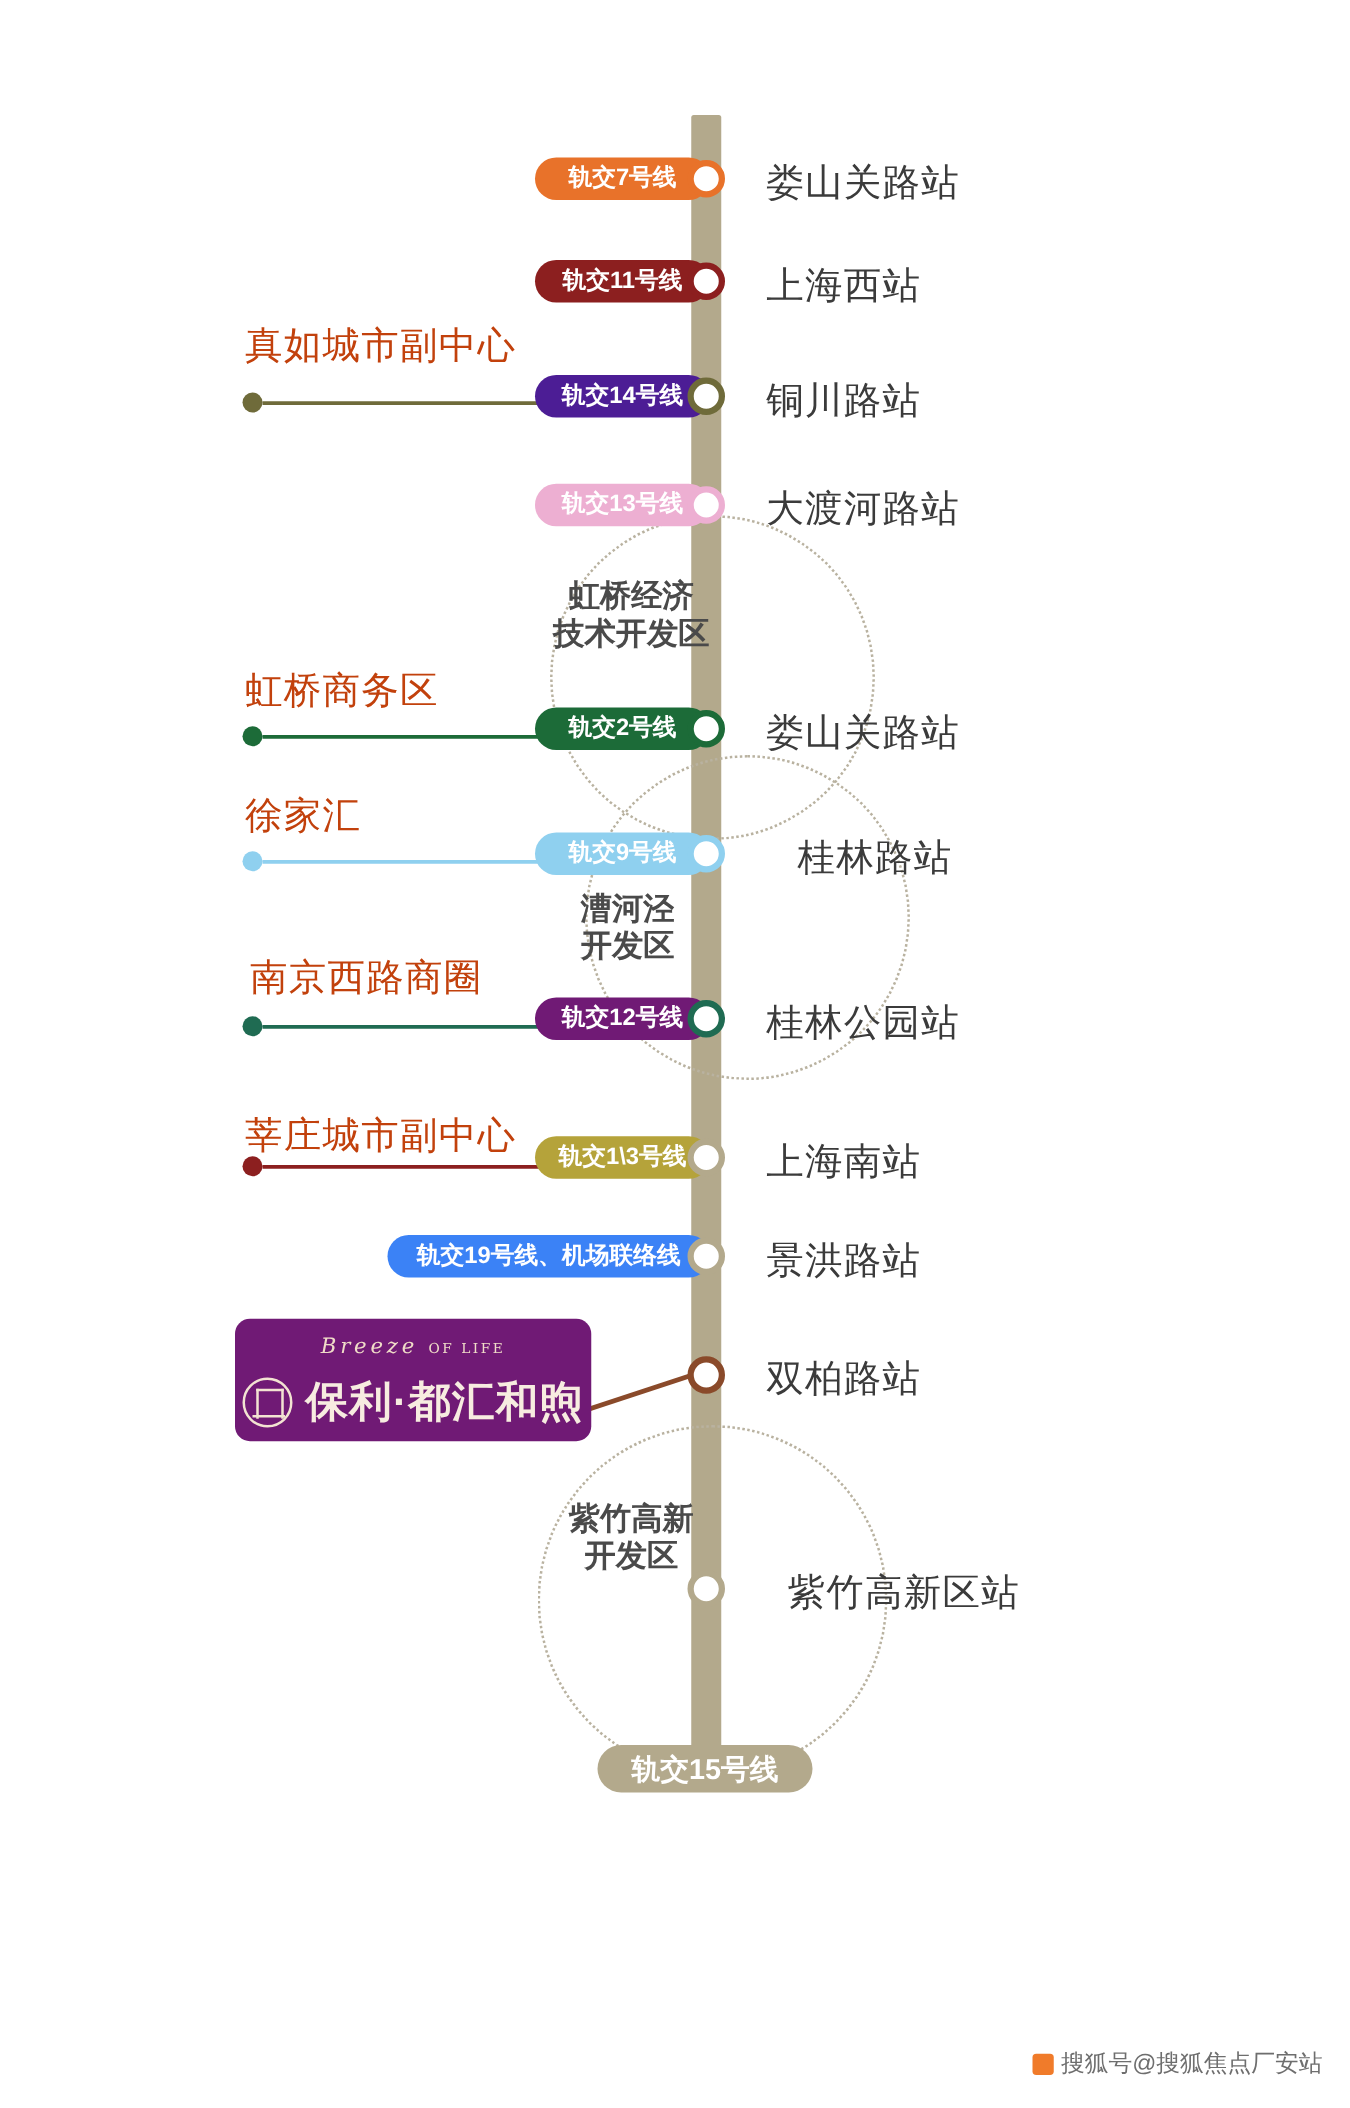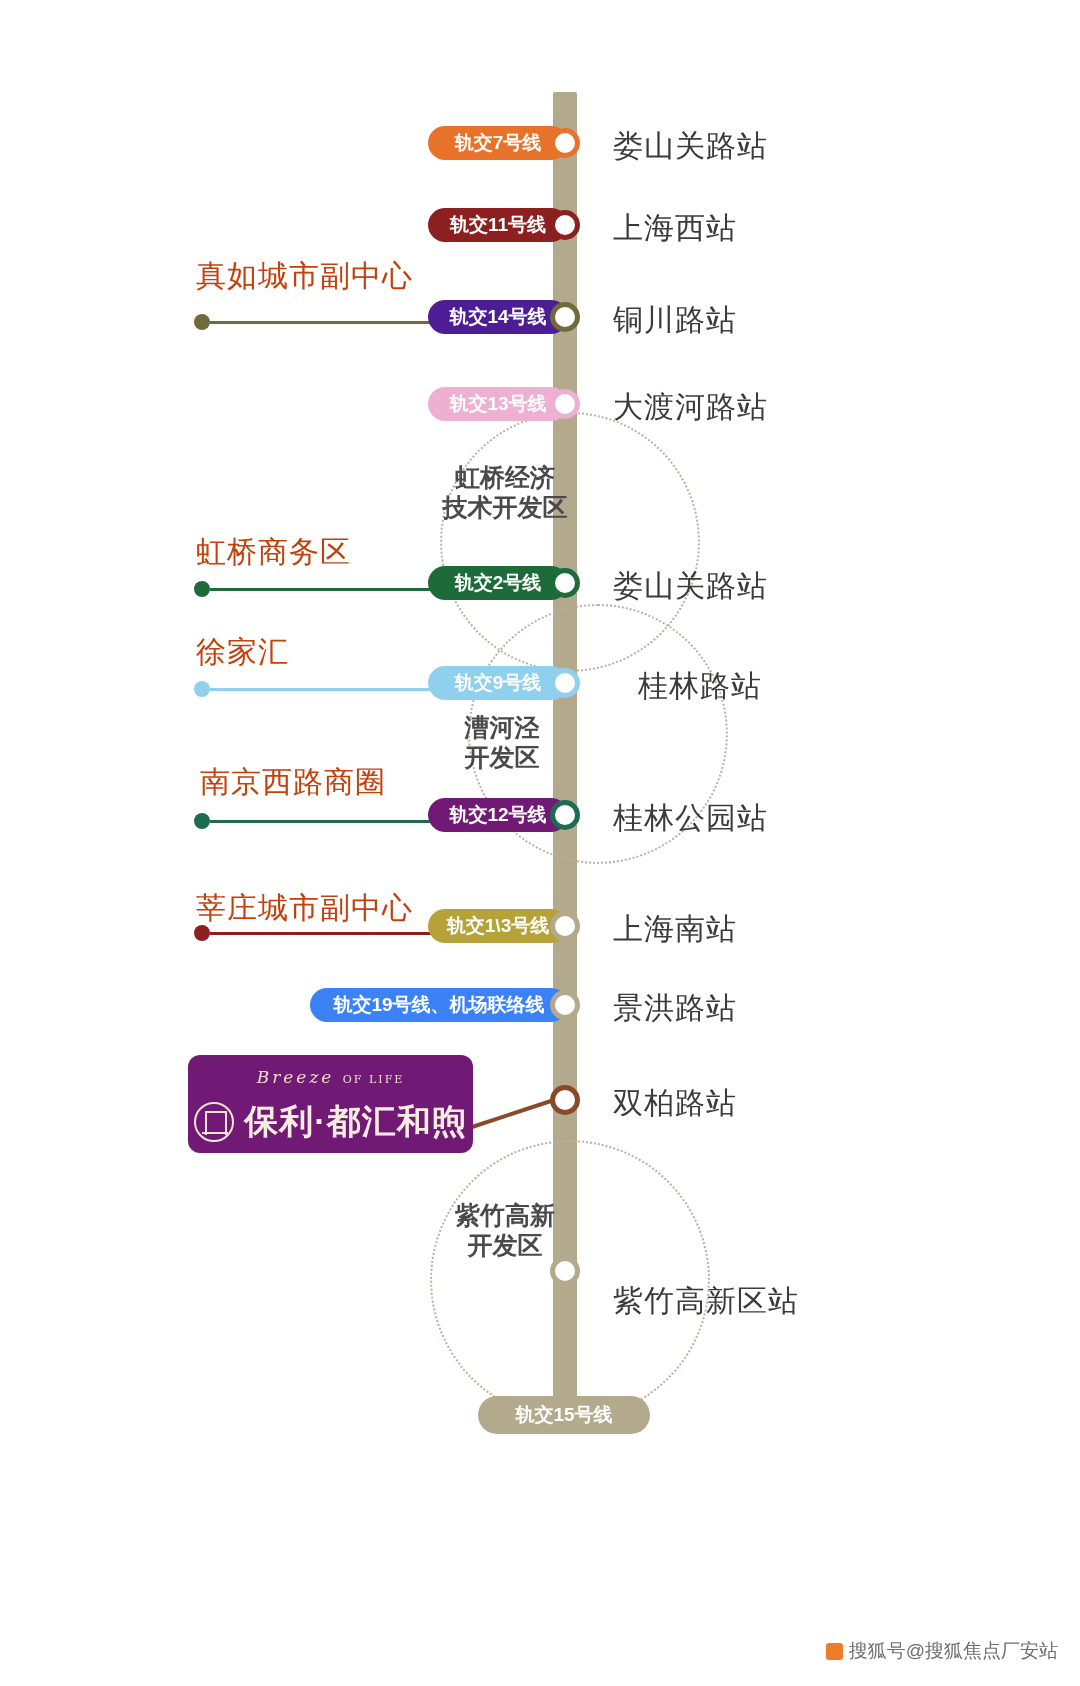--- a/index.html
+++ b/index.html
@@ -300,22 +300,22 @@
     </div>
   </div>
 
   <div class="station-node" style="left:550px; top:1085px; border-color:#8a4a2a;"></div>
   <div class="station-name" style="top:1083px;">双柏路站</div>
 
   <div class="zone-label" style="left:425px; top:1200px; width:160px;">紫竹高新
 开发区</div>
 
   <div class="station-node" style="left:550px; top:1256px; border-color:#b3a98c;"></div>
-  <div class="station-name" style="top:1281px;">紫竹高新区站</div>
-
-  <div class="line-pill" style="left:478px; top:1396px; width:172px; height:38px; line-height:38px; border-radius:19px; font-size:19px; background:#b3a98c;">轨交15号线</div>
+  <div class="station-name" style="top:1254px;margin-left:17px;">紫竹高新区站</div>
+
+  <div class="line-pill" style="left:478px; top:1396px; width:172px; height:38px; line-height:38px; border-radius:19px; font-size:23px; background:#b3a98c;">轨交15号线</div>
 
   <div class="watermark">
     <span class="wm-logo"></span>
     <span>搜狐号@搜狐焦点厂安站</span>
   </div>
 
 </div>
 
 </body></html>

